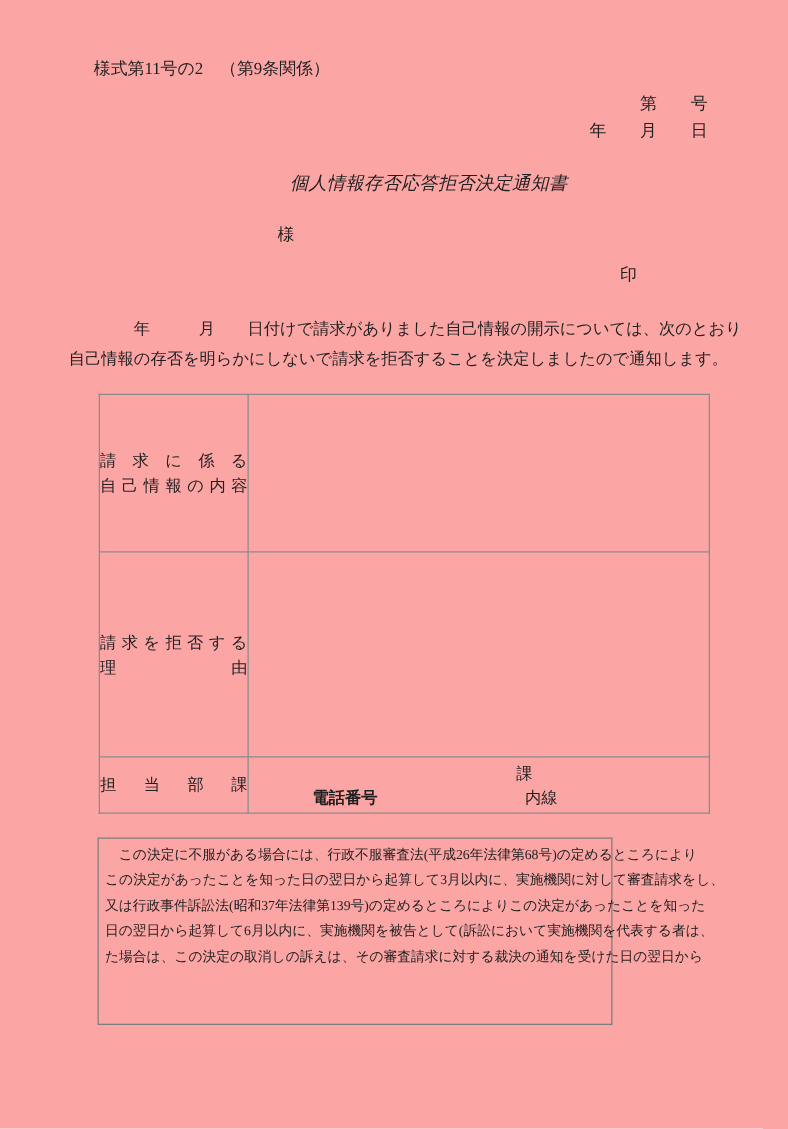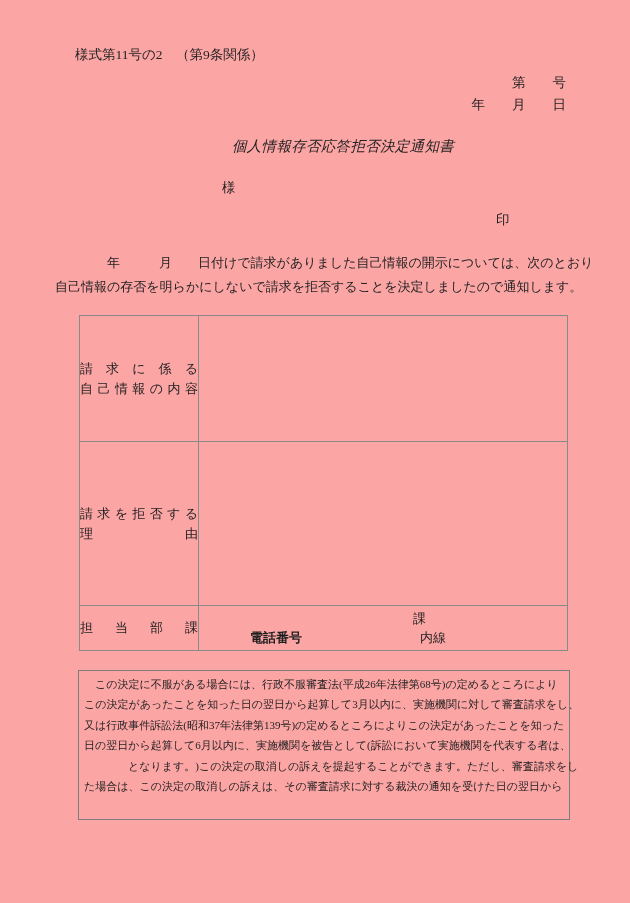--- a/index.html
+++ b/index.html
@@ -52,21 +52,21 @@
   .r2 { height: 164px; }
   .r3 { height: 45px; }
   .dept-content { position: relative; height: 43px; font-size: 13px; }
   .dept-section { position: absolute; left: 214px; top: 3px; }
   .dept-phone   { position: absolute; left: 51px;  top: 22px; font-weight: bold; }
   .dept-ext     { position: absolute; left: 221px; top: 22px; }
 
   .notice-box {
     position: absolute;
     left: 78px; top: 670px;
-    width: 492px;
+    width: 412px;
     height: 150px;
     border: 1px solid #7d7d7d;
     padding: 3px 5px;
     font-size: 11px;
     line-height: 20.4px;
   }
   .notice-line { white-space: nowrap; }
 </style>
 </head>
 <body>
@@ -115,17 +115,16 @@
         </td>
       </tr>
     </tbody>
   </table>
 
   <div class="notice-box">
     <div class="notice-line">　この決定に不服がある場合には、行政不服審査法(平成26年法律第68号)の定めるところにより</div>
     <div class="notice-line">この決定があったことを知った日の翌日から起算して3月以内に、実施機関に対して審査請求をし、</div>
     <div class="notice-line">又は行政事件訴訟法(昭和37年法律第139号)の定めるところによりこの決定があったことを知った</div>
     <div class="notice-line">日の翌日から起算して6月以内に、実施機関を被告として(訴訟において実施機関を代表する者は、</div>
-    <div class="notice-line">　　　　となります。)この決定の取消しの訴えを提起することができます。ただし、審査請求をし</div>
     <div class="notice-line">た場合は、この決定の取消しの訴えは、その審査請求に対する裁決の通知を受けた日の翌日から</div>
   </div>
 
 </div>
 
 </body></html>

